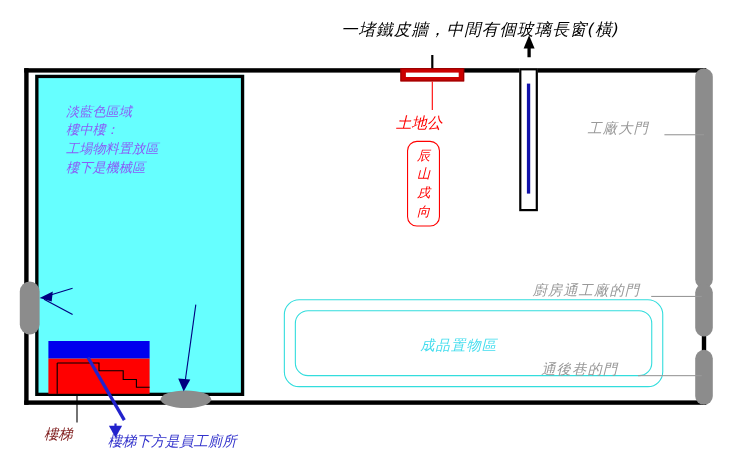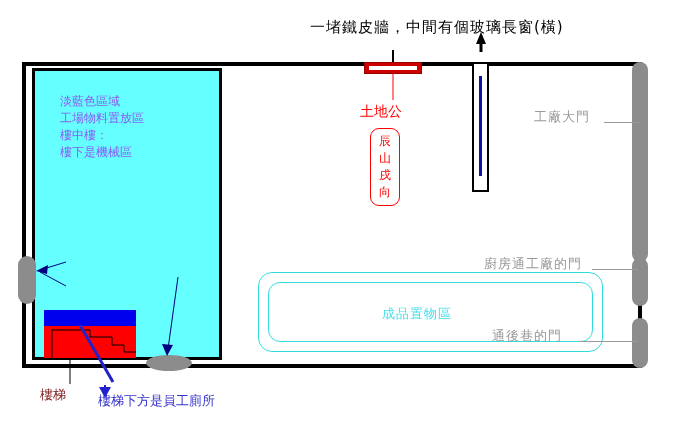--- a/index.html
+++ b/index.html
@@ -9,20 +9,21 @@
   }
   body {
     font-family: "DejaVu Sans", "Liberation Sans", sans-serif;
   }
   #canvas {
     position: relative;
     width: 672px;
     height: 428px;
     background: #ffffff;
     overflow: hidden;
+    font-style: italic;
   }
   .abs { position: absolute; }
 
   
   .top-caption {
     left: 310px;
     top: 18px;
     font-size: 15px;
     color: #000000;
     white-space: nowrap;
@@ -244,22 +245,22 @@
   <div class="abs top-caption">一堵鐵皮牆，中間有個玻璃長窗(橫)</div>
 
   <div class="abs wall wall-top"></div>
   <div class="abs wall wall-bottom"></div>
   <div class="abs wall wall-left"></div>
   <div class="abs wall wall-right"></div>
 
   <div class="abs cyan-region"></div>
   <div class="abs cyan-label">
     <div>淡藍色區域</div>
+    <div>樓中樓：</div>
     <div>工場物料置放區</div>
-    <div>樓中樓：</div>
     <div>樓下是機械區</div>
   </div>
 
 
   <div class="abs stairs-blue"></div>
   <div class="abs stairs-red"></div>
   <div class="abs stairs-label">樓梯</div>
   <div class="abs stairs-note">樓梯下方是員工廁所</div>
 
   <div class="abs door-gray door-left-roll"></div>

